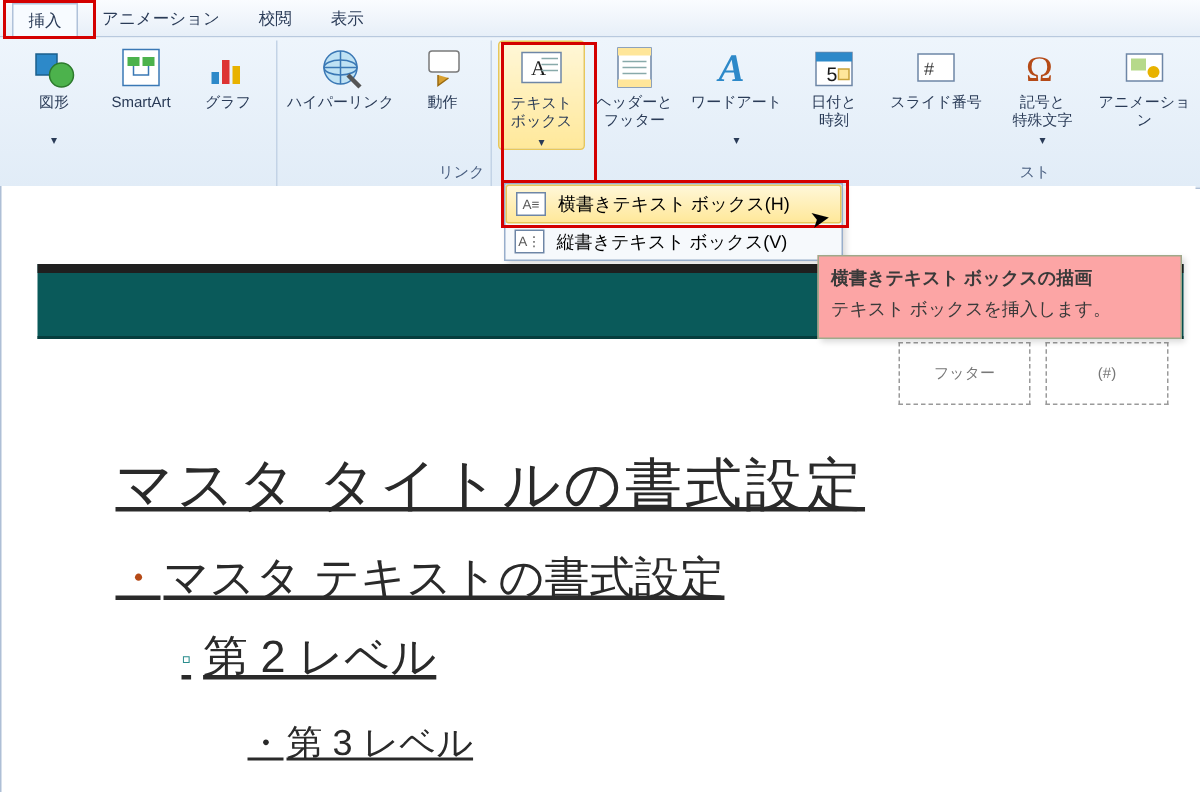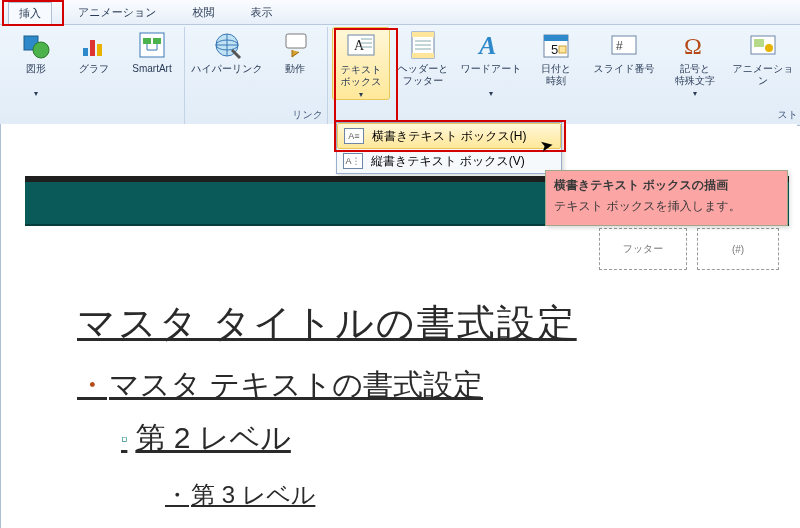--- a/index.html
+++ b/index.html
@@ -14,21 +14,21 @@
     border-right: 3px solid #d44;
   }
   
   .tabstrip {
     height: 24px;
     background: linear-gradient(#fafcff, #e7eff8);
     border-bottom: 1px solid #b8c9de;
     display: flex;
     align-items: center;
     padding-left: 8px;
-    gap: 16px;
+    gap: 6px;
     color: #2a3b57;
   }
   .tabstrip .tab {
     padding: 3px 10px;
     cursor: default;
   }
   .tabstrip .tab.active {
     background: #f7fbff;
     border: 1px solid #b0c2da;
     border-bottom: 1px solid #f7fbff;
@@ -213,37 +213,37 @@
               <rect x="3" y="6" width="14" height="14" fill="#2d89c9" stroke="#1b5f8c"></rect>
               <circle cx="20" cy="20" r="8" fill="#4cb24c" stroke="#2d7a2d"></circle>
             </svg>
         </span>
         <span class="cap">図形</span>
         <span class="drop-ind">▾</span>
       </div>
       <div class="rbtn">
         <span class="icon">
           <svg width="30" height="30">
-              <rect x="4" y="18" width="5" height="8" fill="#2d89c9"></rect>
-              <rect x="11" y="10" width="5" height="16" fill="#d33"></rect>
-              <rect x="18" y="14" width="5" height="12" fill="#e8b200"></rect>
-            </svg>
-        </span>
-        <span class="cap">グラフ</span>
-      </div>
-      <div class="rbtn">
-        <span class="icon">
-          <svg width="30" height="30">
               <rect x="3" y="3" width="24" height="24" fill="#fff" stroke="#3a78b5"></rect>
               <rect x="6" y="8" width="8" height="6" fill="#4cb24c"></rect>
               <rect x="16" y="8" width="8" height="6" fill="#4cb24c"></rect>
               <path d="M10 14 L10 20 L20 20 L20 14" stroke="#3a78b5" fill="none"></path>
             </svg>
         </span>
         <span class="cap">SmartArt</span>
+      </div>
+      <div class="rbtn">
+        <span class="icon">
+          <svg width="30" height="30">
+              <rect x="4" y="18" width="5" height="8" fill="#2d89c9"></rect>
+              <rect x="11" y="10" width="5" height="16" fill="#d33"></rect>
+              <rect x="18" y="14" width="5" height="12" fill="#e8b200"></rect>
+            </svg>
+        </span>
+        <span class="cap">グラフ</span>
       </div>
     </div>
     <div class="label">&nbsp;</div>
   </div>
 
   <div class="rgroup">
     <div class="buttons">
       <div class="rbtn" style="width:72px">
         <span class="icon">
           <svg width="30" height="30">
@@ -342,21 +342,21 @@
         <span class="icon">
           <svg width="30" height="30">
               <rect x="3" y="6" width="24" height="18" fill="#fff" stroke="#6e86a6"></rect>
               <rect x="6" y="9" width="10" height="8" fill="#b6d98a"></rect>
               <circle cx="21" cy="18" r="4" fill="#e8b200"></circle>
             </svg>
         </span>
         <span class="cap">アニメーション</span>
       </div>
     </div>
-    <div class="label" style="text-align:right; padding-left:250px">スト</div>
+    <div class="label" style="text-align:center; padding-left:250px">スト</div>
   </div>
 </div>
 <div class="textbox-hilite"></div>
 
 <div class="dropdown">
   <div class="item sel">
     <span class="mini">A≡</span>
     <span>横書きテキスト ボックス(H)</span>
   </div>
   <div class="item">

